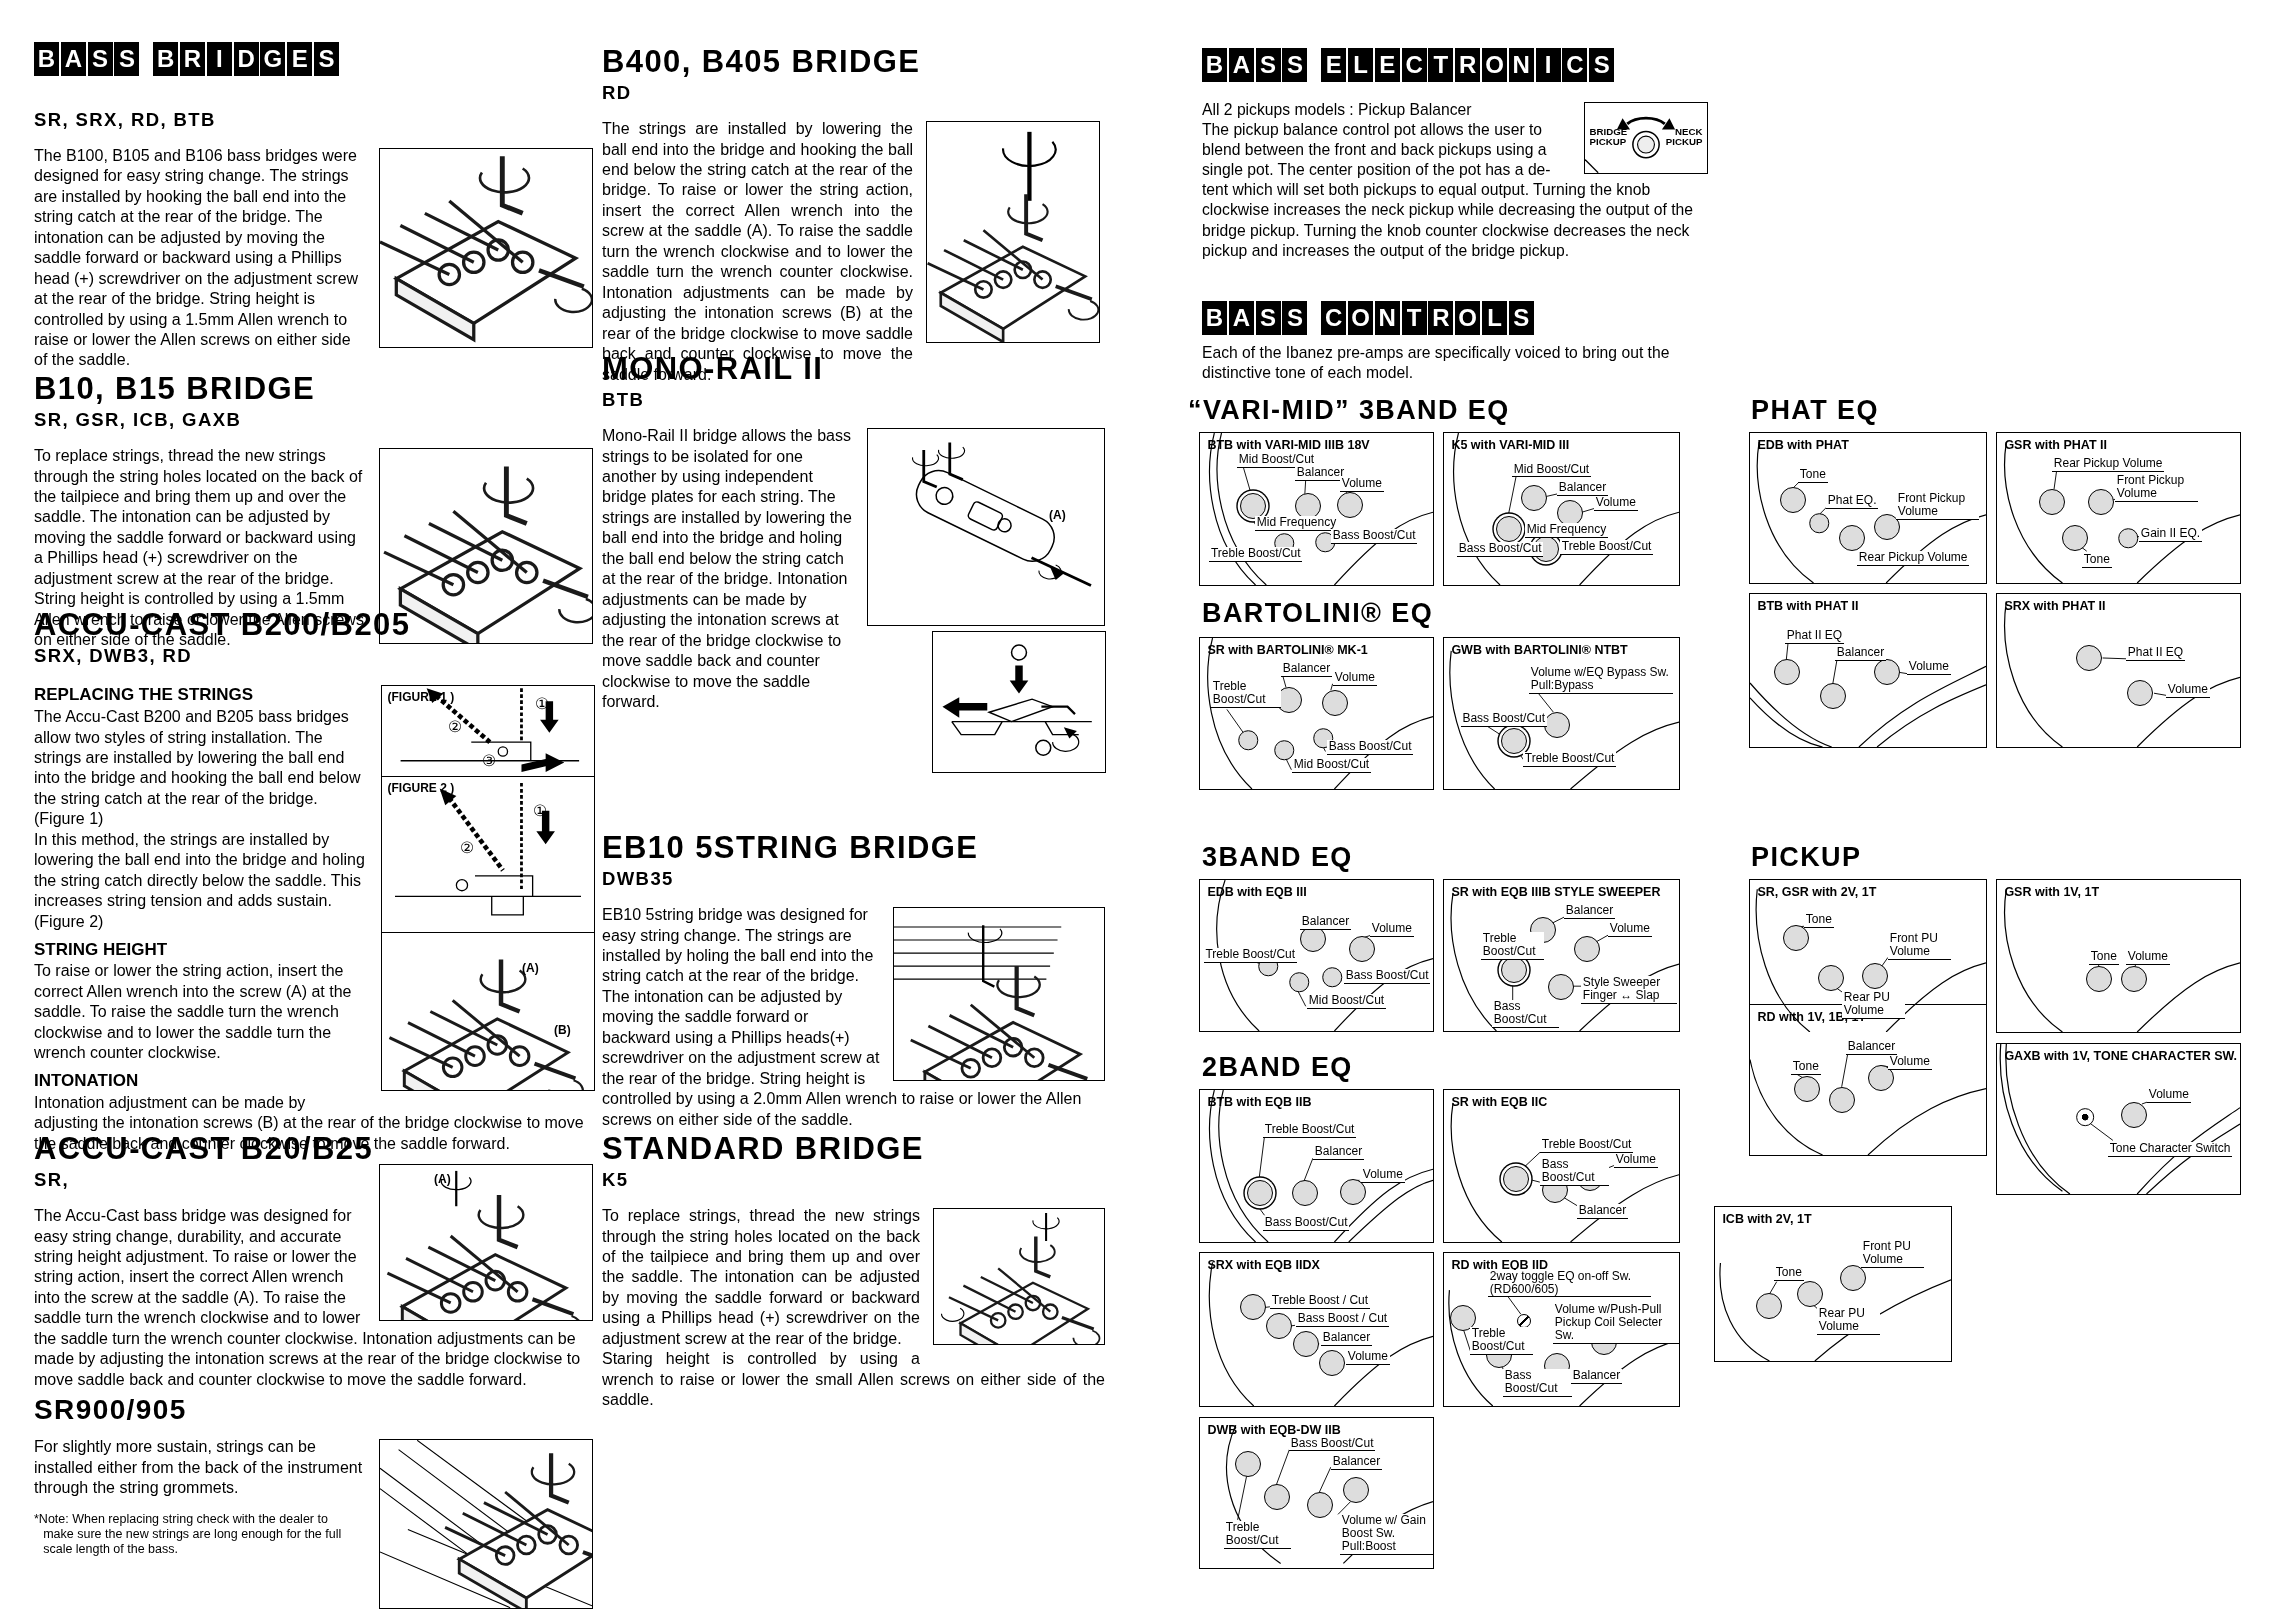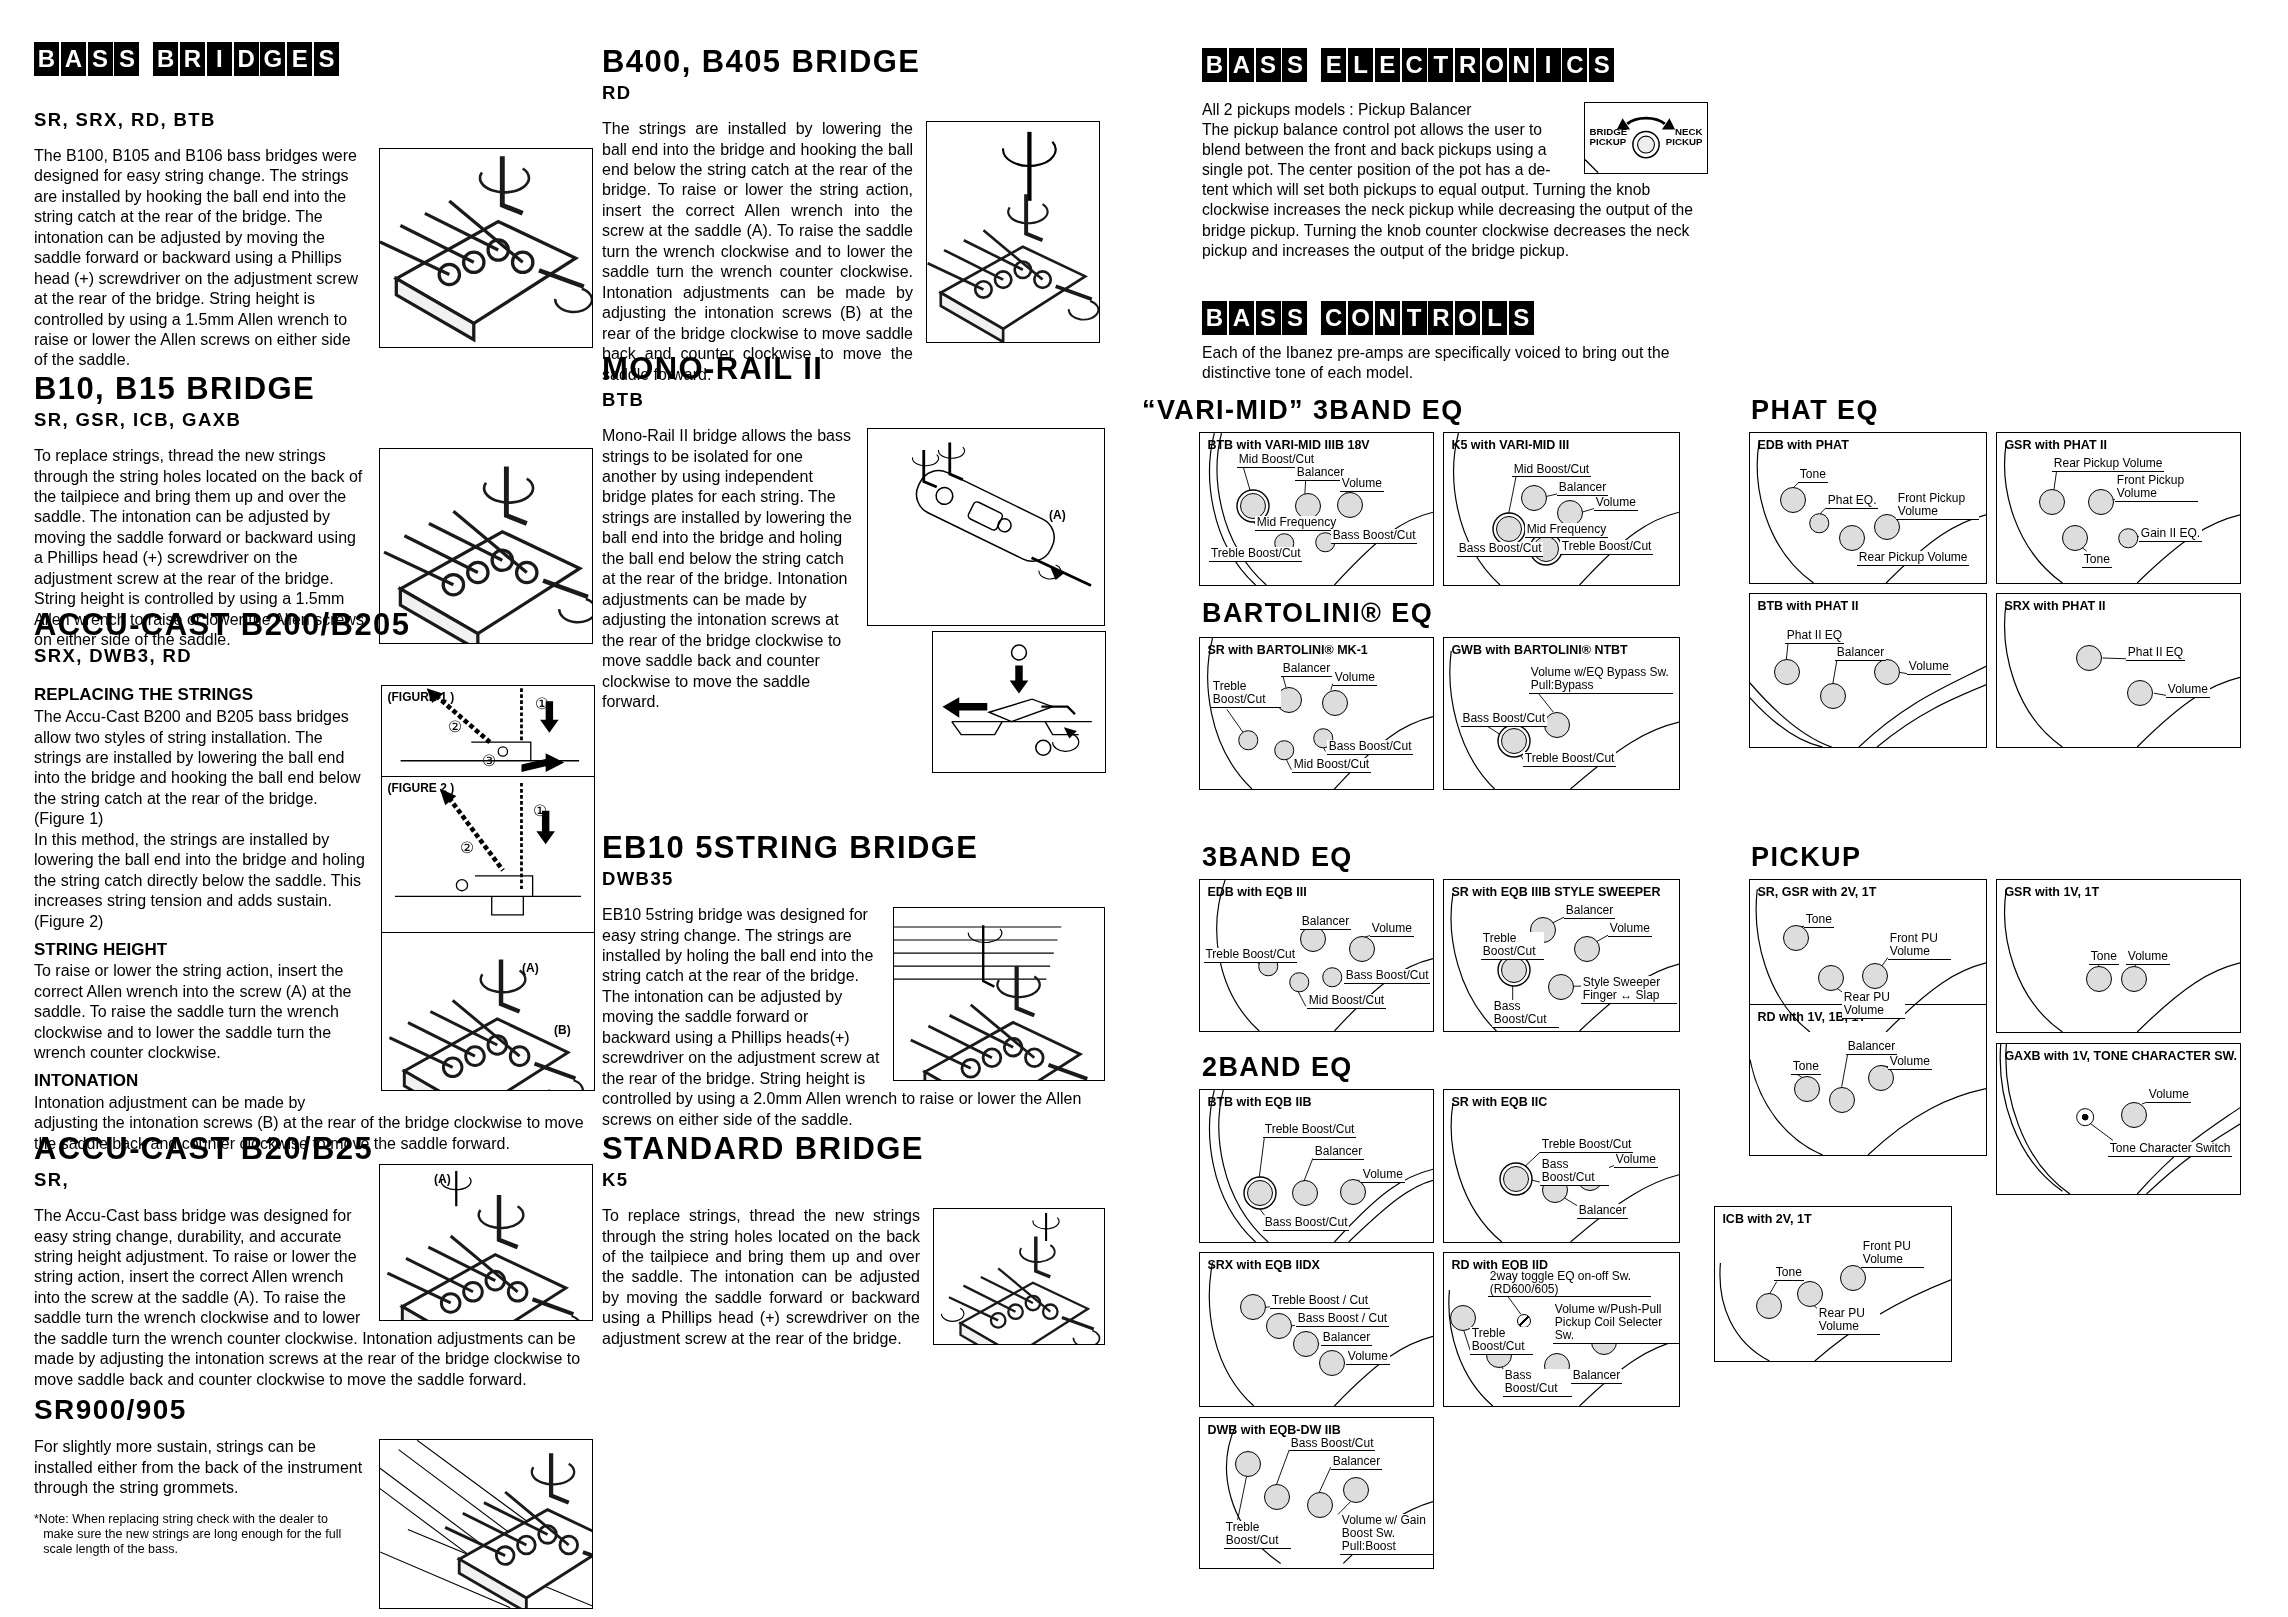--- a/index.html
+++ b/index.html
@@ -262,20 +262,21 @@
           <line x1="120" y1="4" x2="120" y2="34" stroke="#000" stroke-width="2.2"></line>
           <path d="M106,12 a14,8 0 1 0 26,-3" stroke="#000" fill="none" stroke-width="1.2"></path>
           <g transform="translate(16,26) scale(1.55)">
               <use href="#g-bridge"></use>
             </g>
           <path d="M8,112 a12,8 0 1 0 20,-6" stroke="#000" fill="none" stroke-width="1.2"></path>
         </svg>
       </div>
       <span>To replace strings, thread the new strings through the string holes located on the back of the tailpiece and bring them up and over the saddle. The intonation can be adjusted by moving the saddle forward or backward using a Phillips head (+) screwdriver on the adjustment screw at the rear of the bridge.</span>
     </div>
+    <div class="para j">Staring height is controlled by using a wrench to raise or lower the small Allen screws on either side of the saddle.</div>
   </div>
 
   <div class="abs boxtitle" style="left:1202px;top:48px"><span class="lbx">B</span><span class="lbx">A</span><span class="lbx">S</span><span class="lbx">S</span><span class="lsp"></span><span class="lbx">E</span><span class="lbx">L</span><span class="lbx">E</span><span class="lbx">C</span><span class="lbx">T</span><span class="lbx">R</span><span class="lbx">O</span><span class="lbx">N</span><span class="lbx">I</span><span class="lbx">C</span><span class="lbx">S</span></div>
 
   <div class="abs para" style="left:1202px;top:100px;width:506px;font-size:15.7px">
     <div class="artbox fr" style="width:122px;height:70px;margin:1.8px 0 5.5px 9.2px">
       <div class="bal-lbl" style="left:4.6px;top:24px">BRIDGE
 PICKUP</div>
       <div class="bal-lbl" style="right:4.6px;top:24px;text-align:right">NECK
 PICKUP</div>
@@ -288,21 +289,21 @@
         <path d="M0,60 L14,74" stroke="#000" stroke-width="1.4"></path>
       </svg>
     </div>
     <div>All 2 pickups models : Pickup Balancer</div>
     <span>The pickup balance control pot allows the user to blend between the front and back pickups using a single pot. The center position of the pot has a de-tent which will set both pickups to equal output. Turning the knob clockwise increases the neck pickup while decreasing the output of the bridge pickup. Turning the knob counter clockwise decreases the neck pickup and increases the output of the bridge pickup.</span>
   </div>
 
   <div class="abs boxtitle" style="left:1202px;top:301px"><span class="lbx">B</span><span class="lbx">A</span><span class="lbx">S</span><span class="lbx">S</span><span class="lsp"></span><span class="lbx">C</span><span class="lbx">O</span><span class="lbx">N</span><span class="lbx">T</span><span class="lbx">R</span><span class="lbx">O</span><span class="lbx">L</span><span class="lbx">S</span></div>
   <div class="abs para" style="left:1202px;top:343px;width:498px;font-size:15.7px">Each of the Ibanez pre-amps are specifically voiced to bring out the distinctive tone of each model.</div>
 
-  <div class="abs eqh" style="left:1142px;top:395px">“VARI-MID” 3BAND EQ</div>
+  <div class="abs eqh" style="left:1188px;top:395px">“VARI-MID” 3BAND EQ</div>
 
   <div class="panel" style="left:1199px;top:432px;width:233px;height:152px">
     <svg class="pline" viewBox="0 0 260 165" preserveAspectRatio="none">
       <path d="M16,0 C4,45 10,118 62,165" stroke-width="1.3"></path>
         <path d="M24,0 C12,45 20,118 74,165" stroke-width="1.3"></path>
       <path d="M150,165 C200,112 226,94 260,86" stroke-width="1.3"></path>
       <line x1="48" y1="36" x2="57" y2="66"></line>
         <line x1="118" y1="50" x2="117" y2="66"></line>
       <line x1="166" y1="62" x2="163" y2="65"></line>
         <line x1="64" y1="103" x2="57" y2="91"></line>

